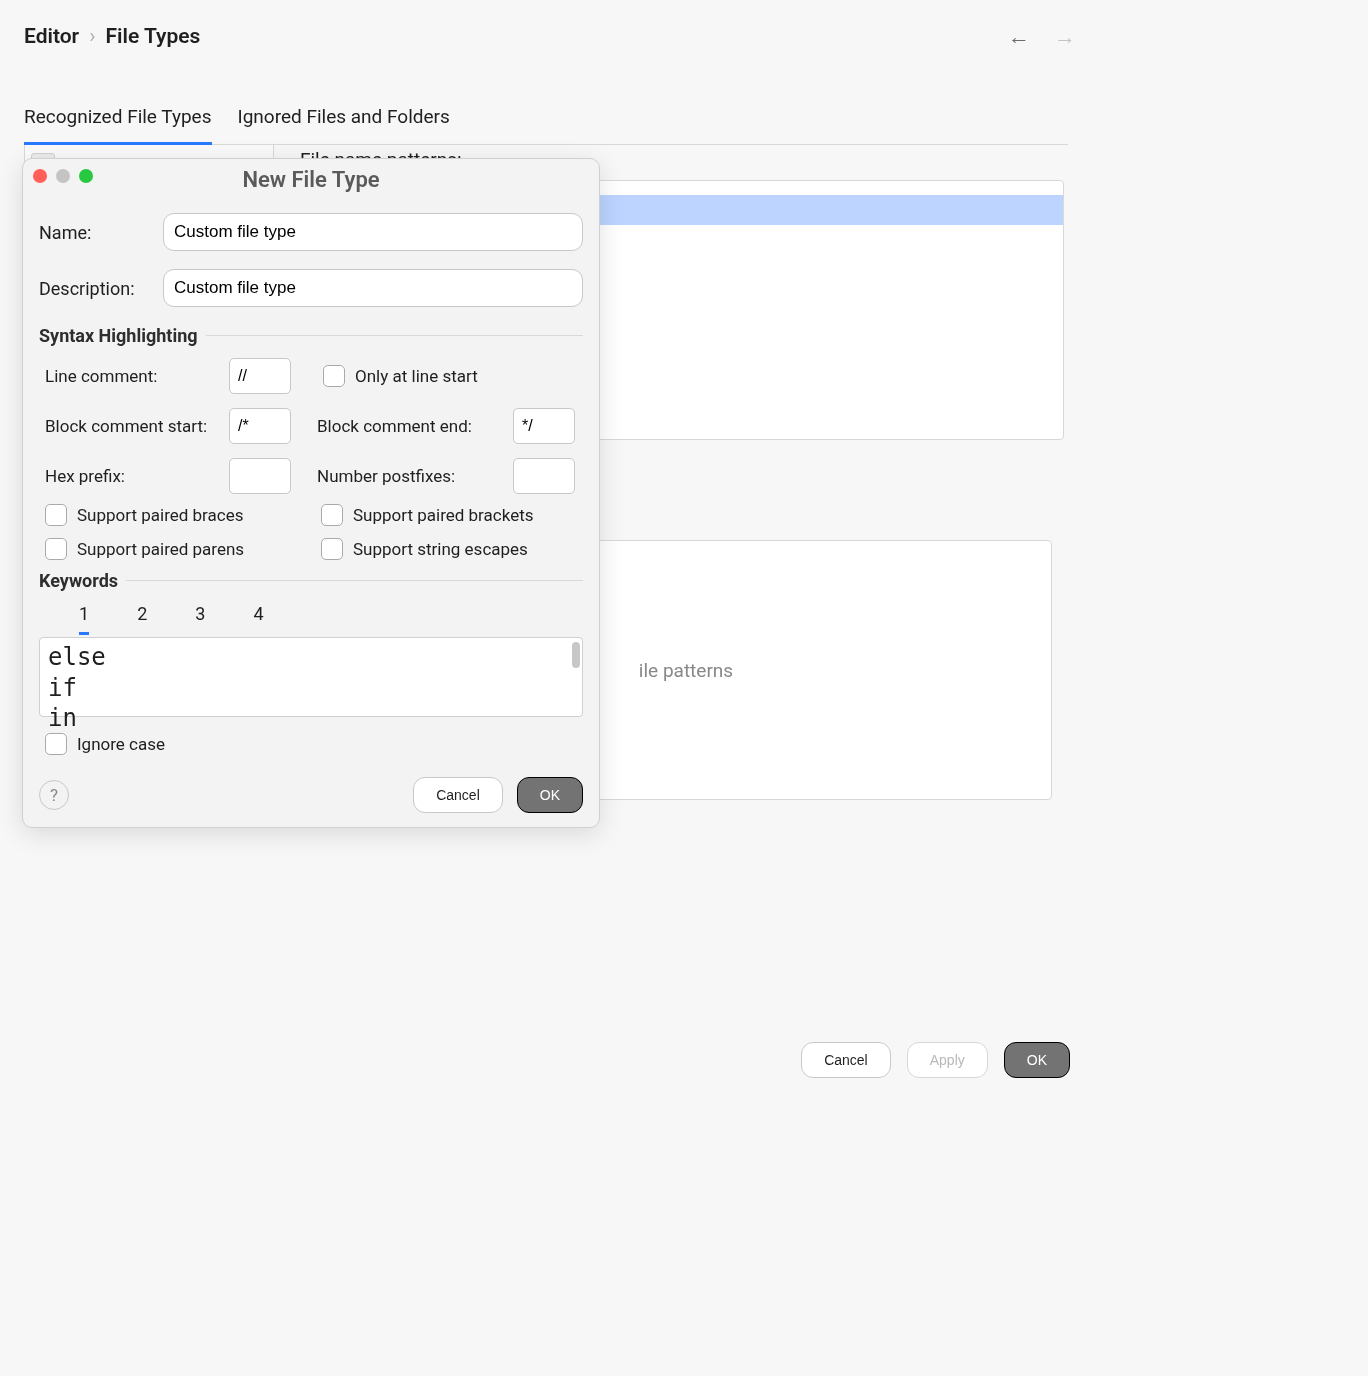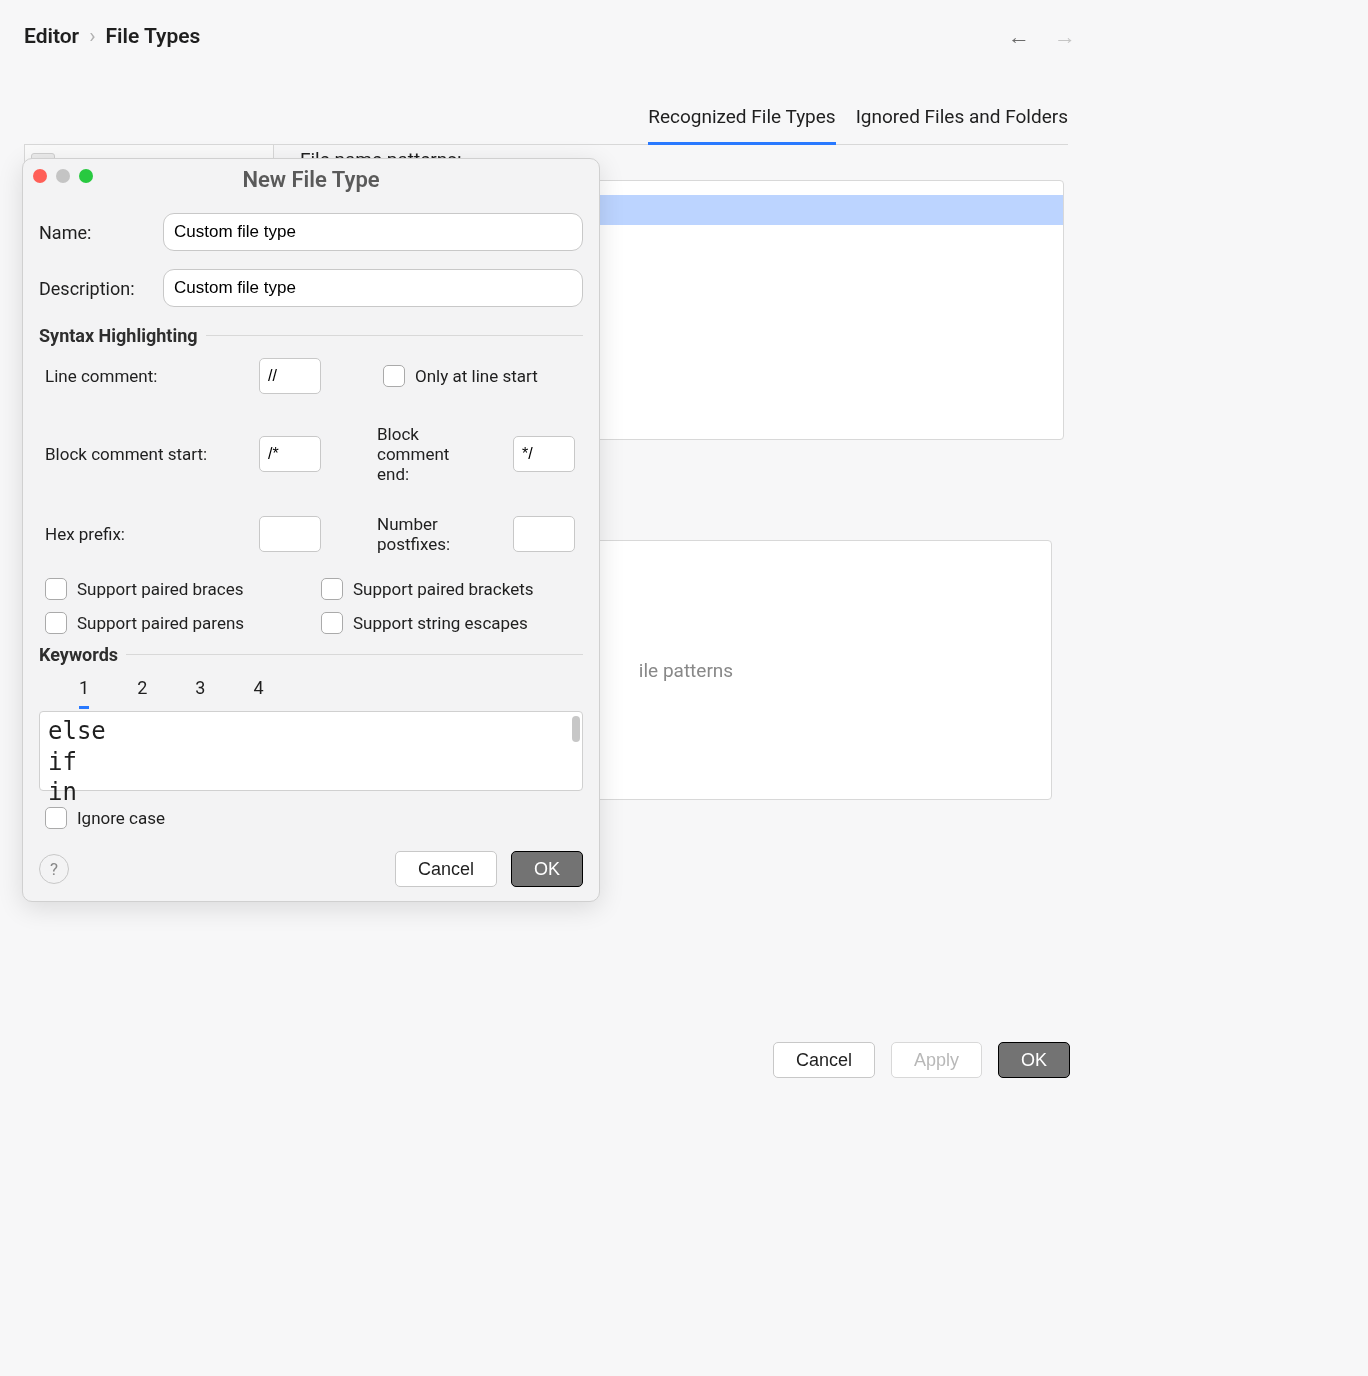--- a/index.html
+++ b/index.html
@@ -33,24 +33,23 @@
     top: 24px;
     display: flex;
     gap: 24px;
     font-size: 22px;
   }
   .nav-arrows span:first-child { color: #6b6b6b; cursor: pointer; }
   .nav-arrows span:last-child { color: #c5c5c5; }
 
   .tabs-main {
     display: flex;
-    gap: 20px;
+    gap: 26px;
     margin-top: 56px;
     border-bottom: 1px solid #d8d8d8;
-    justify-content: flex-end;
   }
   .tabs-main .tab {
     padding-bottom: 14px;
     font-size: 19px;
     color: #1f1f1f;
     cursor: pointer;
     position: relative;
     bottom: -1px;
   }
   .tabs-main .tab.active {
@@ -193,23 +192,22 @@
     margin: 4px 0 12px 0;
     font-weight: bold;
   }
   .section-head .rule { flex:1; height:1px; background:#d8d8d8; }
 
   .grid-syntax {
     display: grid;
     grid-template-columns: 184px 70px 1fr 70px;
     row-gap: 14px;
     align-items: center;
-    margin-bottom: 24px;
+    margin-bottom: 10px;
     margin-left: 6px;
-    gap: 30px;
   }
   .grid-syntax label { font-size: 17px; color:#1f1f1f; }
   .small-input {
     width: 62px; height: 36px;
     border: 1px solid #c8c8c8;
     border-radius: 5px;
     padding: 0 8px;
     font-size: 16px;
     background:#fff;
   }
@@ -270,22 +268,22 @@
     position:absolute; left:0;
     width:30px; height:30px;
     border:1.5px solid #c8c8c8;
     border-radius:50%;
     display:flex; align-items:center; justify-content:center;
     color:#888; font-size:17px;
   }
   .btn {
     height: 36px;
     padding: 0 22px;
-    border-radius: 5px;
-    font-size: 18px;
+    border-radius: 12px;
+    font-size: 14px;
     cursor: pointer;
   }
   .btn-default { background:#fff; border:1px solid #c8c8c8; color:#1f1f1f; }
   .btn-primary { background:#737373; border:1px solid #000000; color:#fff; }
   .btn-disabled { background:#fff; border:1px solid #d8d8d8; color:#b8b8b8; cursor:default; }
 
   
   .page-buttons {
     position: absolute;
     right: 22px;

